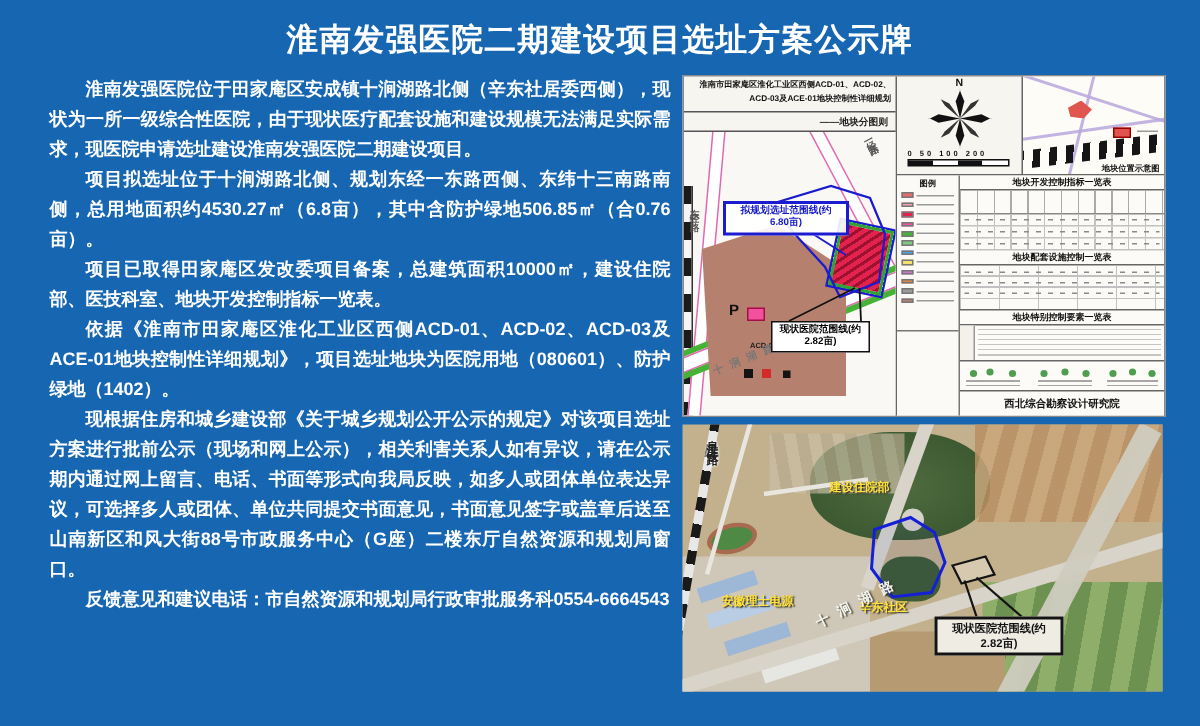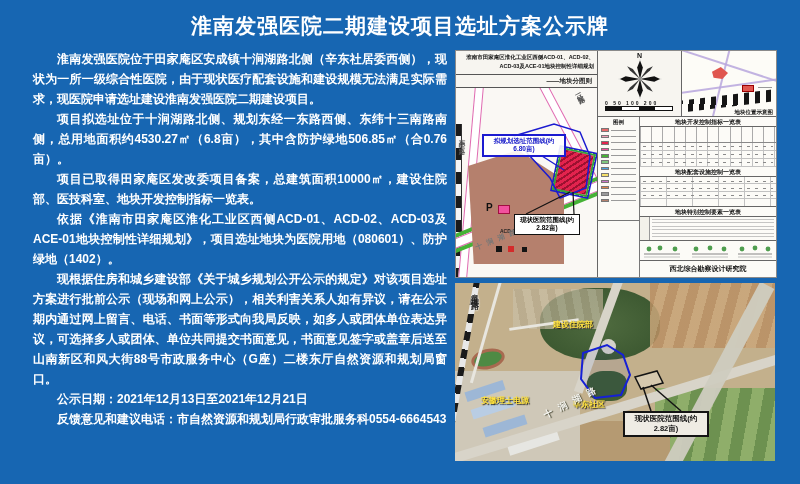--- a/index.html
+++ b/index.html
@@ -123,21 +123,20 @@
 <div class="board">
 
   <div class="main-title">淮南发强医院二期建设项目选址方案公示牌</div>
 
   <div class="notice-text">
     <p>淮南发强医院位于田家庵区安成镇十涧湖路北侧（辛东社居委西侧），现状为一所一级综合性医院，由于现状医疗配套设施和建设规模无法满足实际需求，现医院申请选址建设淮南发强医院二期建设项目。</p>
     <p>项目拟选址位于十涧湖路北侧、规划东经一东路西侧、东纬十三南路南侧，总用地面积约4530.27㎡（6.8亩），其中含防护绿地506.85㎡（合0.76亩）。</p>
     <p>项目已取得田家庵区发改委项目备案，总建筑面积10000㎡，建设住院部、医技科室、地块开发控制指标一览表。</p>
     <p>依据《淮南市田家庵区淮化工业区西侧ACD-01、ACD-02、ACD-03及ACE-01地块控制性详细规划》，项目选址地块为医院用地（080601）、防护绿地（1402）。</p>
     <p>现根据住房和城乡建设部《关于城乡规划公开公示的规定》对该项目选址方案进行批前公示（现场和网上公示），相关利害关系人如有异议，请在公示期内通过网上留言、电话、书面等形式向我局反映，如多人或团体单位表达异议，可选择多人或团体、单位共同提交书面意见，书面意见签字或盖章后送至山南新区和风大街88号市政服务中心（G座）二楼东厅自然资源和规划局窗口。</p>
-    <p>公示日期：2021年12月13日至2021年12月21日</p>
     <p>反馈意见和建议电话：市自然资源和规划局行政审批服务科0554-6664543</p>
 
   </div>
 
   <div class="plan-map">
     <div class="pm-left">
       <div class="pm-title">淮南市田家庵区淮化工业区西侧ACD-01、ACD-02、ACD-03及ACE-01地块控制性详细规划</div>
       <div class="pm-subtitle">——地块分图则</div>
       <div class="pm-canvas">
         <div class="tickstrip"></div>

